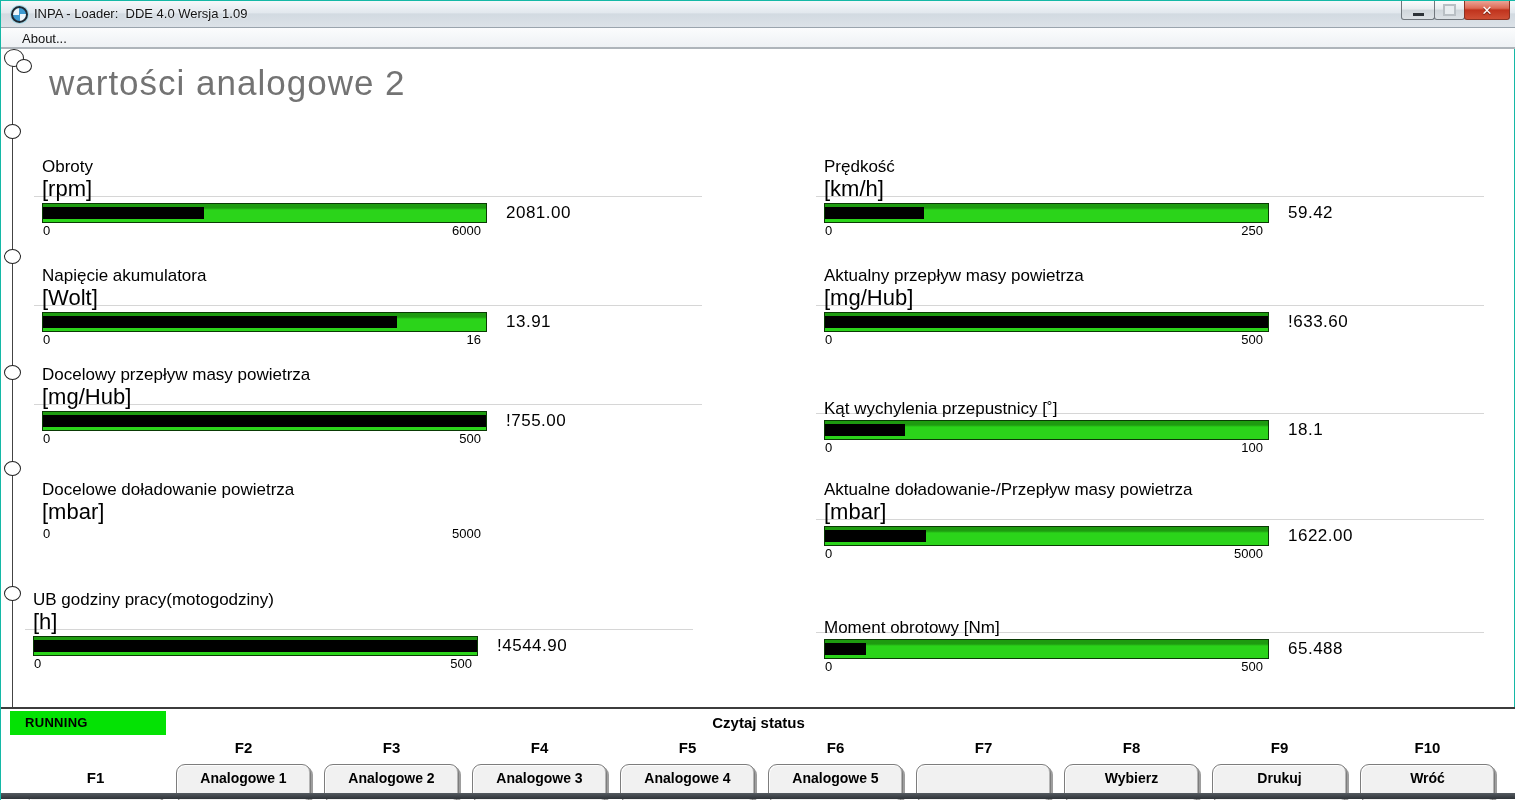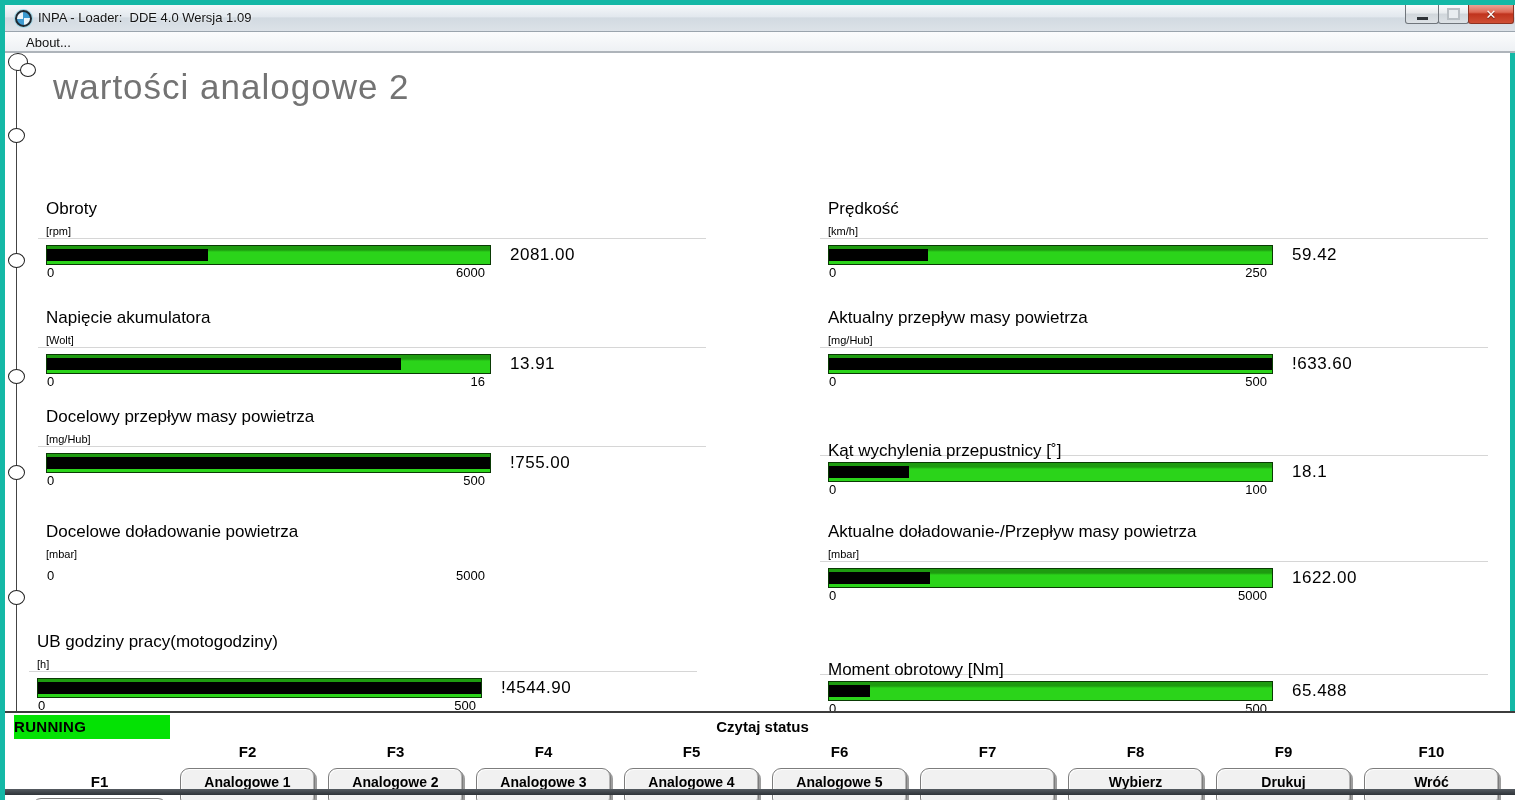--- a/index.html
+++ b/index.html
@@ -1,21 +1,21 @@
 <!DOCTYPE html>
 <html><head>
 <meta charset="utf-8">
 <style>
   html,body{margin:0;padding:0;}
   body{
     width:1515px;height:800px;position:relative;overflow:hidden;
     font-family:"Liberation Sans","DejaVu Sans",sans-serif;
     background:#ffffff;color:#000;
   }
-  #frame{position:absolute;inset:0;border:5px solid #14b8a6;box-sizing:border-box;}
+  #frame{position:absolute;inset:0;border:1px solid #14b8a6;box-sizing:border-box;}
 
   
   #titlebar{
     position:absolute;left:0;top:0;width:1515px;height:27px;box-sizing:border-box;
     background:linear-gradient(to bottom,#f5f8fa 0%,#e2e8ee 45%,#d2dae1 50%,#dce2e8 100%);
     border-bottom:1px solid #9aa4ad;
   }
   #app-icon{
     position:absolute;left:10px;top:5px;width:13px;height:13px;border-radius:50%;
     border:2px solid #1d2a33;
@@ -74,22 +74,22 @@
   #g1{left:41px;top:264px;}
   #g2{left:41px;top:363px;}
   #g3{left:41px;top:478px;}
   #g4{left:32px;top:588px;}
   #g5{left:823px;top:155px;}
   #g6{left:823px;top:264px;}
   #g7{left:823px;top:397px;}
   #g8{left:823px;top:478px;}
   #g9{left:823px;top:616px;}
 
-  .glabel{font-size:17px;height:22px;line-height:22px;margin-top:38px;}
-  .gunit{font-size:11px;height:25px;line-height:22px;}
+  .glabel{font-size:17px;height:22px;line-height:22px;}
+  .gunit{font-size:22px;height:25px;line-height:22px;}
   .barrow{display:flex;align-items:center;position:relative;}
   .barrow::before{
     content:"";position:absolute;left:-8px;top:-7px;width:668px;height:1px;
     background:rgba(0,0,0,0.16);
   }
   .bar{
     width:445px;height:20px;box-sizing:border-box;position:relative;
     border:1px solid #0a3a04;
     background:linear-gradient(to bottom,#1e9b10 1px,#1e9b10 4px,#2bd41a 6px);
   }
@@ -100,21 +100,21 @@
     font-size:13px;padding:1px 6px 0 1px;line-height:14px;
   }
 
   
   #footer{
     position:absolute;left:0;top:706px;width:1515px;height:94px;box-sizing:border-box;
     border-top:2px solid #3c3c3c;background:#fff;
   }
   #running{
     position:absolute;left:9px;top:2px;width:156px;height:24px;box-sizing:border-box;
-    background:#04e204;font-weight:bold;font-size:15px;line-height:23px;padding-left:0;
+    background:#04e204;font-weight:bold;font-size:13px;line-height:23px;padding-left:15px;
     letter-spacing:.3px;
   }
   #center-status{
     position:absolute;left:0;top:5px;width:100%;text-align:center;
     font-weight:bold;font-size:15px;
   }
   .fcol{position:absolute;top:30px;width:135px;text-align:center;font-weight:bold;font-size:15px;}
   .fbtn{
     position:absolute;top:55px;width:135px;height:39px;box-sizing:border-box;
     background:#f1f1f1;border:1px solid #7d7d7d;border-radius:9px;

